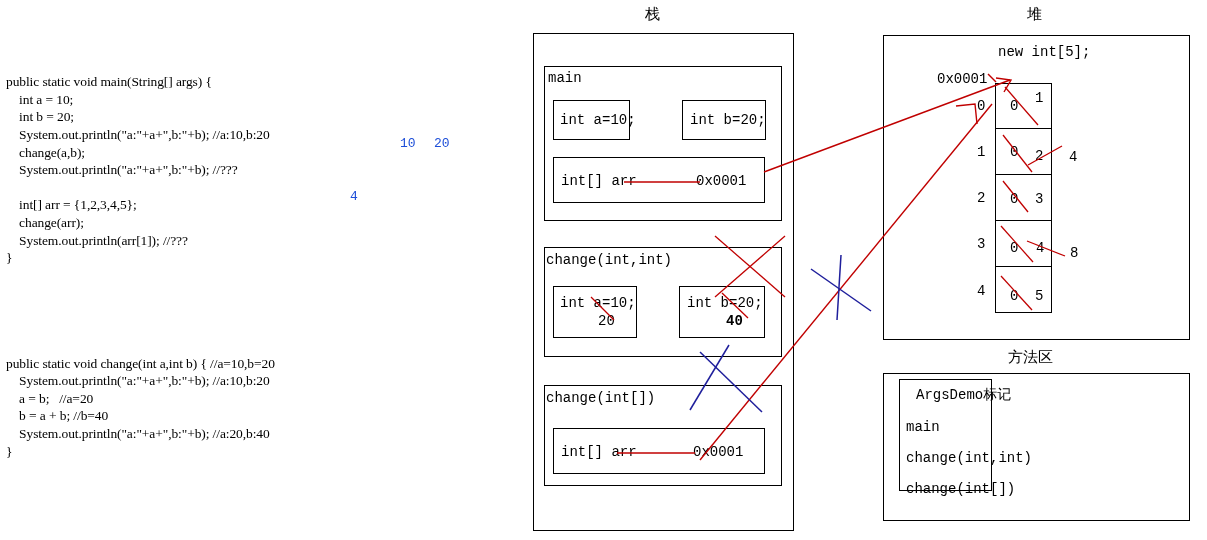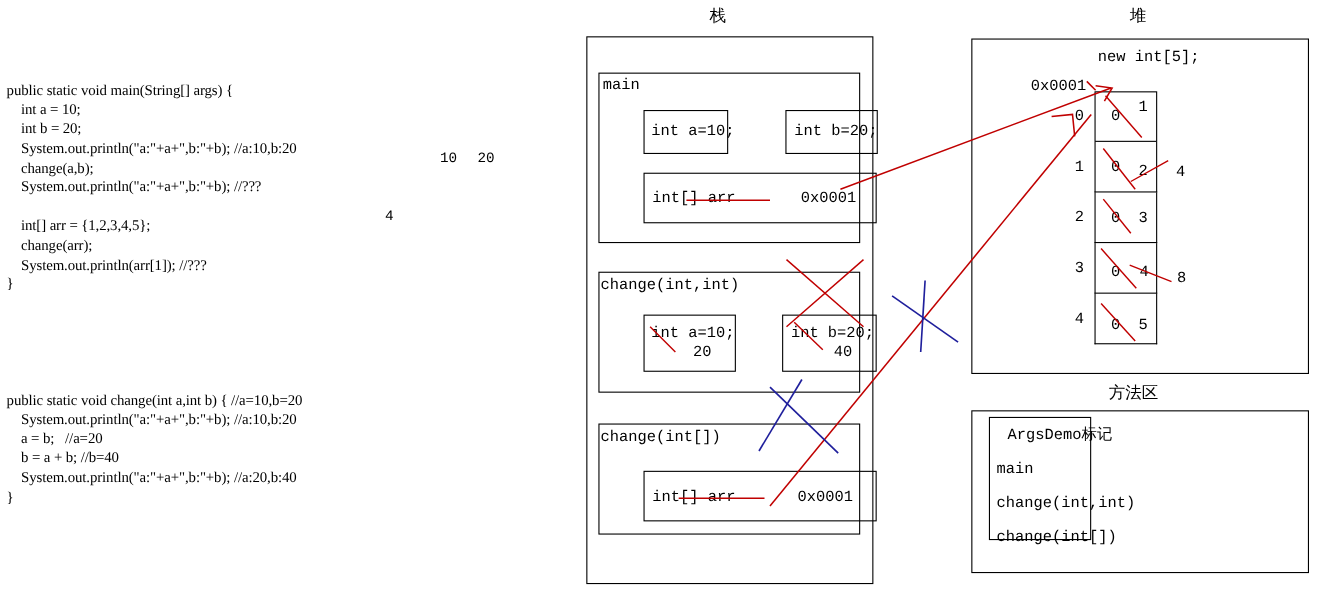--- a/index.html
+++ b/index.html
@@ -11,30 +11,30 @@
   .root{position:absolute;left:0;top:0;width:1207px;height:540px;}
 
   
   .code{
     position:absolute;left:6px;top:38px;width:500px;
     font-size:13.5px;line-height:17.6px;color:#000;
     white-space:pre;letter-spacing:-0.1px;
   }
   .code .blk{white-space:pre;font-family:Liberation Serif, serif;}
   .annot-red{color:#c00000;}
-  .ovl{position:absolute;color:#000000;font-size:13px;white-space:pre;}
+  .ovl{position:absolute;color:#1d4ed8;font-size:13px;white-space:pre;}
 
   
   .box{position:absolute;border:1.4px solid #000;box-sizing:border-box;background:transparent;}
   .lbl{position:absolute;font-size:14px;color:#000;white-space:pre;}
   .ttl{position:absolute;font-size:15px;color:#000;white-space:pre;
        font-family:"Liberation Sans","DejaVu Sans",sans-serif;}
 
   .cell{position:absolute;border:1.4px solid #000;box-sizing:border-box;
-        font-size:14px;color:#000;margin-left:32px;}
+        font-size:14px;color:#000;}
   .cell span{position:absolute;white-space:pre;}
 
   
   .arrcell{position:absolute;border:1.4px solid #000;border-top:none;box-sizing:border-box;}
   .arrcell.first{border-top:1.4px solid #000;}
   .idx{position:absolute;font-size:14px;color:#000;}
   .hv{position:absolute;font-size:14px;color:#000;}
   .zero{position:absolute;font-size:14px;color:#000;}
 
   
@@ -89,21 +89,21 @@
   </div>
 
   <div class="box" style="left:544px;top:247px;width:238px;height:110px;"></div>
   <div class="lbl" style="left:546px;top:252px;">change(int,int)</div>
   <div class="cell" style="left:553px;top:286px;width:84px;height:52px;">
     <span style="left:6px;top:8px;">int a=10;</span>
     <span style="left:44px;top:26px;">20</span>
   </div>
   <div class="cell" style="left:679px;top:286px;width:86px;height:52px;">
     <span style="left:7px;top:8px;">int b=20;</span>
-    <span style="left:46px;top:26px;">40</span>
+    <span style="left:46px;top:26px;font-weight:bold;">40</span>
   </div>
 
   <div class="box" style="left:544px;top:385px;width:238px;height:101px;"></div>
   <div class="lbl" style="left:546px;top:390px;">change(int[])</div>
   <div class="cell" style="left:553px;top:428px;width:212px;height:46px;">
     <span style="left:7px;top:15px;">int[] arr</span>
     <span style="left:139px;top:15px;">0x0001</span>
   </div>
 
   <div class="ttl" style="left:1027px;top:5px;">堆</div>

